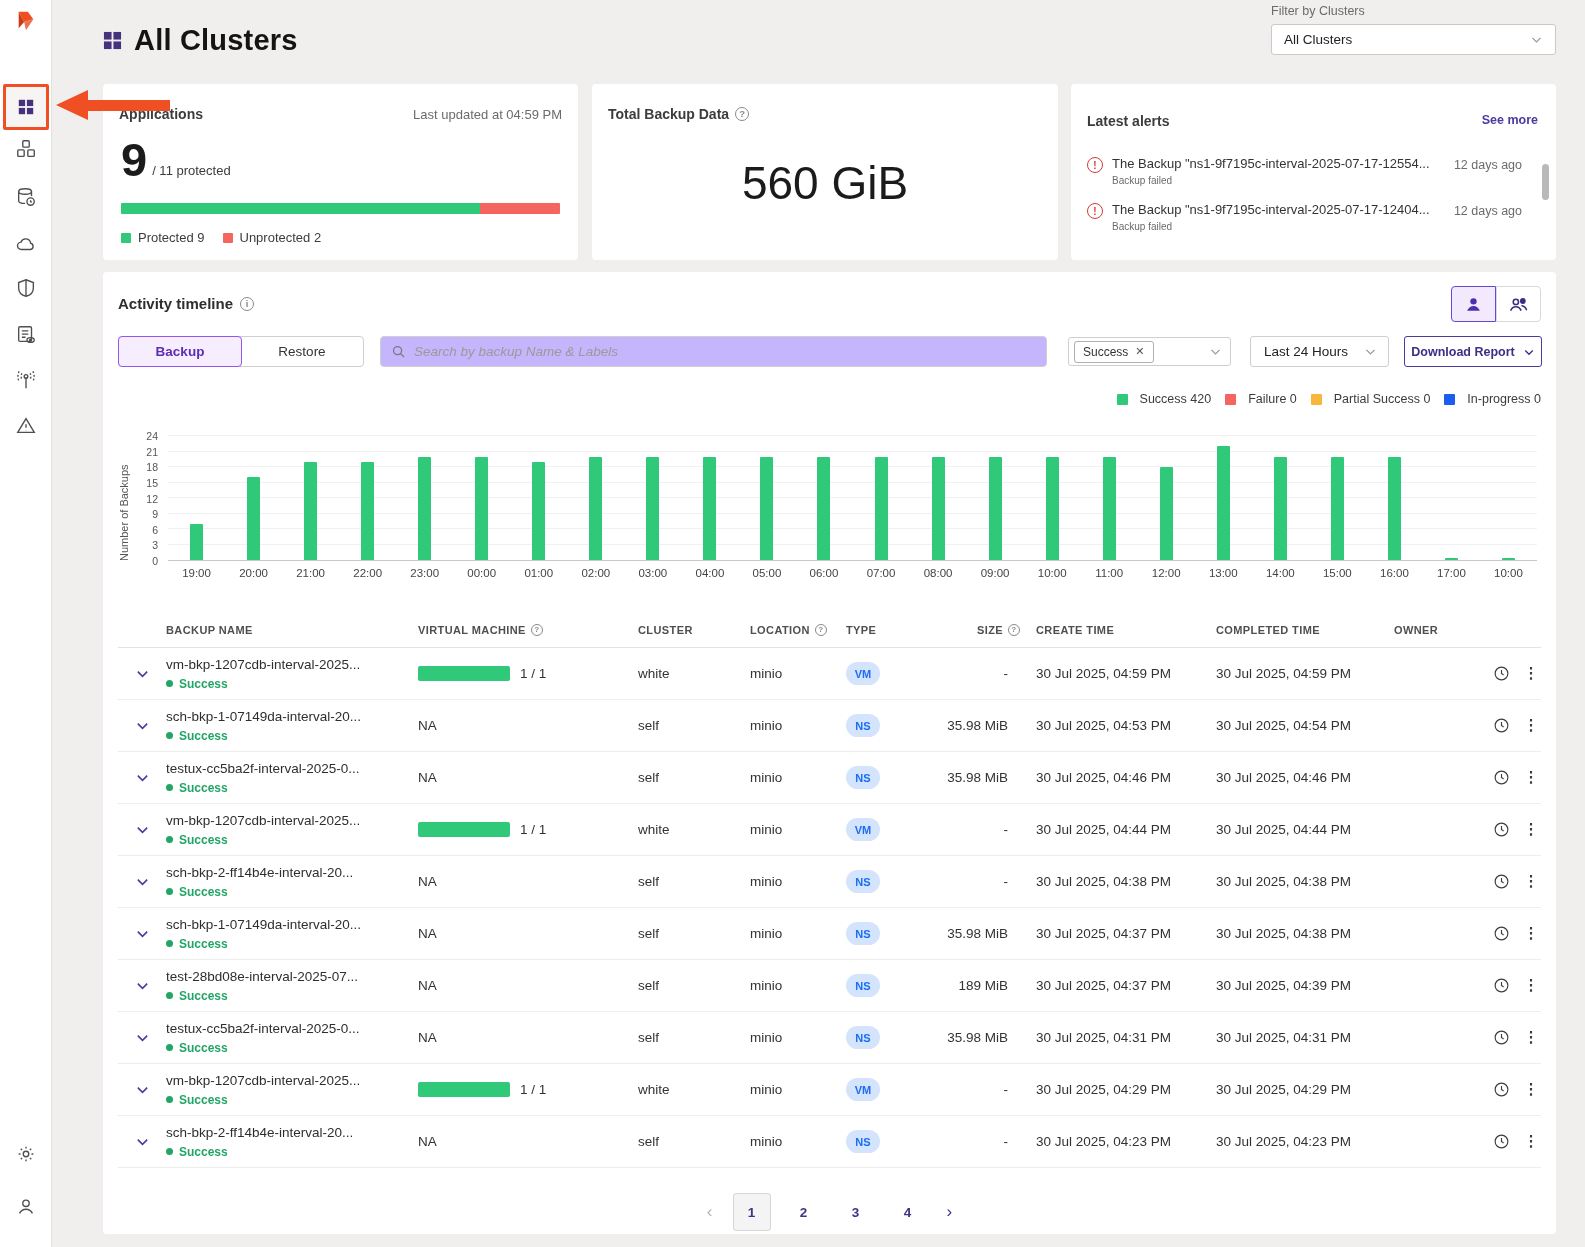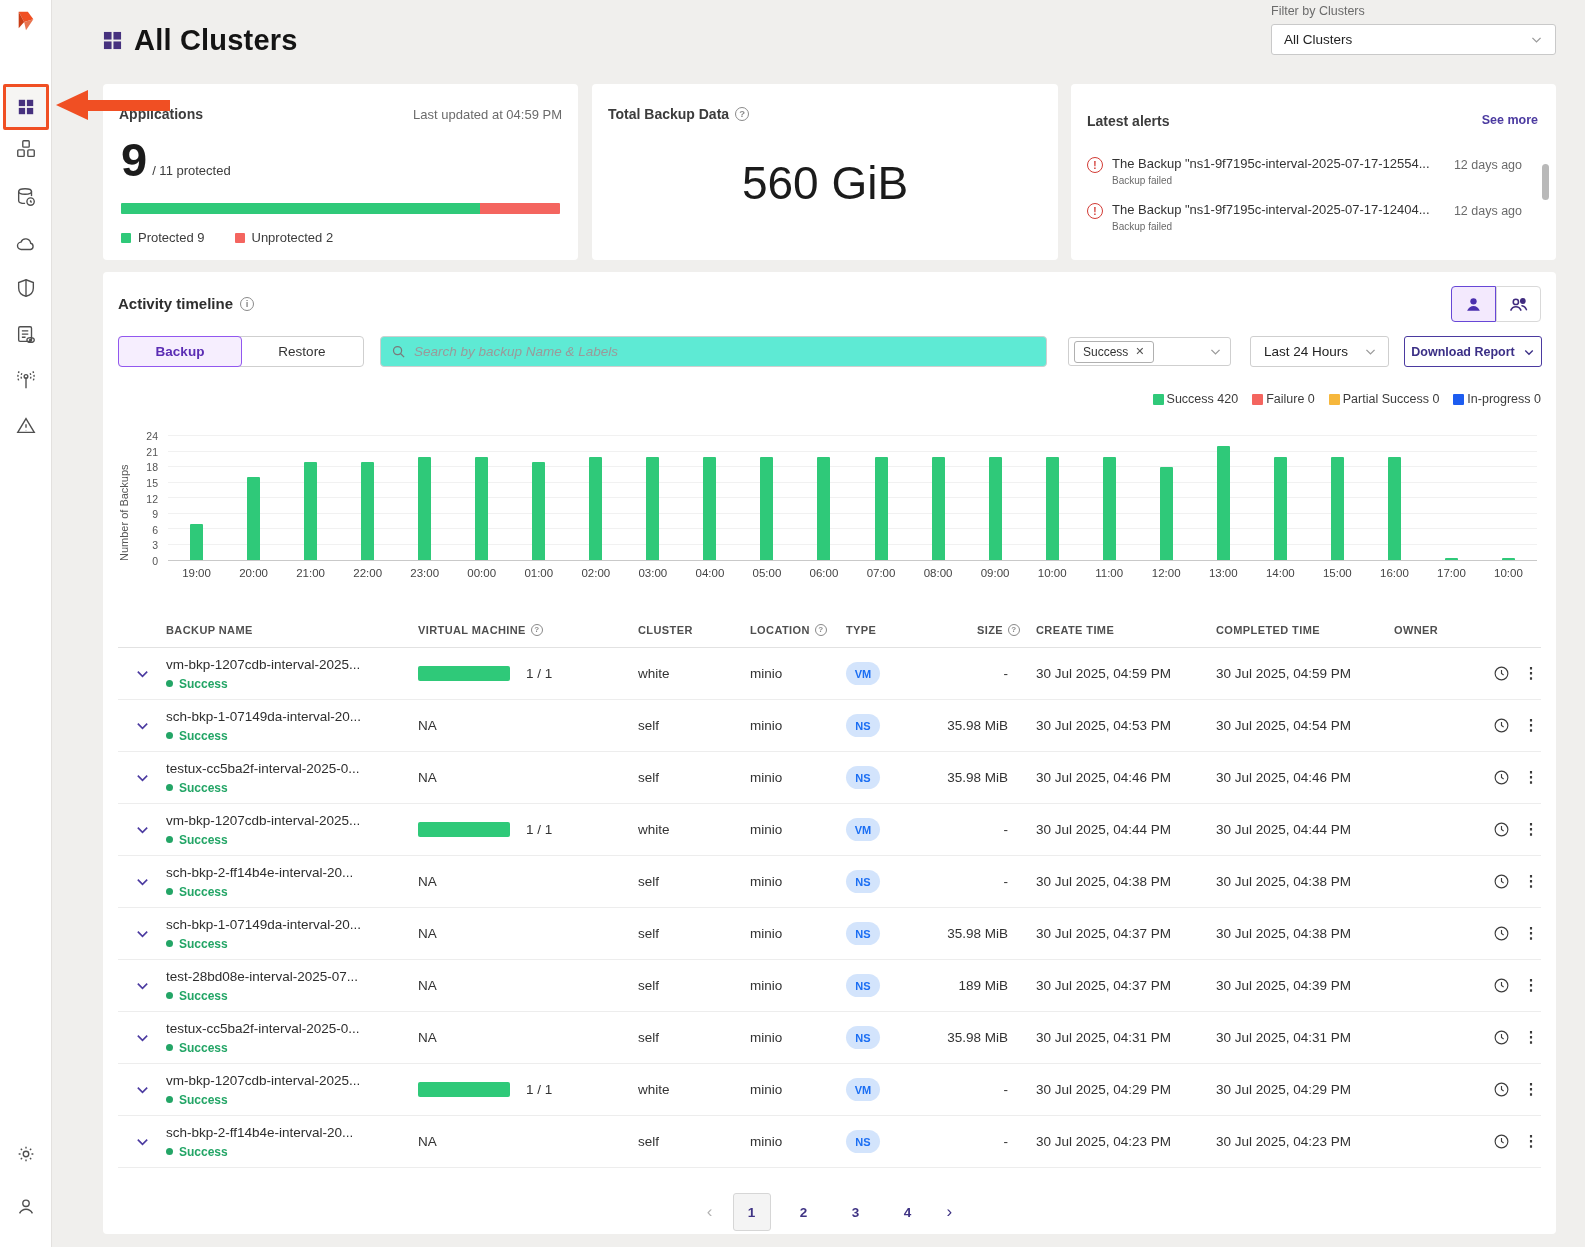--- a/index.html
+++ b/index.html
@@ -28,21 +28,21 @@
   #card-data{left:592px;width:466px}
   #card-alerts{left:1071px;width:485px}
   .card .hd{position:absolute;left:16px;top:22px;font-size:14px;font-weight:700;color:#3c3c3c;display:flex;align-items:center;gap:6px}
   .updated{position:absolute;right:16px;top:23px;font-size:13px;color:#6b6b6b}
   .bignum{position:absolute;left:18px;top:52px;display:flex;align-items:flex-end}
   .bignum .n{font-size:47px;font-weight:700;color:#1b1b1b;line-height:1}
   .bignum .suf{font-size:13px;color:#3c3c3c;margin:0 0 5px 5px}
   .pbar{position:absolute;left:18px;right:18px;top:119px;height:11px;display:flex;border-radius:1px;overflow:hidden}
   .pbar .pg{background:#2fc979;height:100%}
   .pbar .pr{background:#f4655f;height:100%}
-  .legend-row{display:flex;gap:30px;align-items:center}
+  .legend-row{display:flex;gap:18px;align-items:center}
   #apps-legend{position:absolute;left:18px;top:146px}
   .legend-item{display:flex;align-items:center;gap:7px;font-size:13px;color:#3c3c3c}
   .swatch{width:10px;height:10px;border-radius:1px;display:inline-block}
   .hugeval{position:absolute;left:0;right:0;top:72px;text-align:center;font-size:46px;font-weight:400;color:#1b1b1b}
   .hint{width:14px;height:14px;border:1.2px solid #8a8a8a;border-radius:50%;color:#8a8a8a;font-size:9.5px;font-weight:700;display:inline-flex;align-items:center;justify-content:center;line-height:1}
   .seemore{position:absolute;right:18px;top:29px;font-size:12.5px;font-weight:700;color:#4b3aa0;cursor:pointer}
   .alerts-list{position:absolute;left:16px;right:34px;top:64px}
   .alert-item{display:flex;gap:9px;padding:8px 0}
   .alert-ico{width:16px;height:16px;min-width:16px;border:1.6px solid #d23b35;border-radius:50%;color:#d23b35;font-size:10px;font-weight:800;display:flex;align-items:center;justify-content:center;margin-top:1px}
   .alert-main{flex:1;min-width:0}
@@ -56,31 +56,31 @@
   .p-title{position:absolute;left:15px;top:23px;font-size:15px;font-weight:700;color:#2e2e2e;display:flex;gap:7px;align-items:center}
   .view-toggle{position:absolute;right:15px;top:14px;display:flex}
   .vt-btn{width:45px;height:36px;display:flex;align-items:center;justify-content:center;border:1px solid #d9d9d9;background:#fff;cursor:pointer}
   .vt-btn.first{border-radius:4px 0 0 4px}
   .vt-btn.last{border-radius:0 4px 4px 0}
   .vt-btn.active{background:#f3e9fd;border:1px solid #6747d6}
 
   .seg{position:absolute;left:15px;top:64px;width:246px;height:31px;display:flex;border:1px solid #cfcfcf;border-radius:4px;background:#fff}
   .seg .opt{flex:1;display:flex;align-items:center;justify-content:center;font-size:13.5px;color:#333;cursor:pointer;border-radius:4px}
   .seg .opt.active{background:#f6eefe;border:1px solid #9257ef;color:#5b2db4;font-weight:600;margin:-1px}
-  .search{position:absolute;left:277px;top:64px;width:667px;height:31px;border:1px solid #cfcfcf;border-radius:4px;display:flex;align-items:center;padding:0 10px;gap:8px;background:#5eead4}
+  .search{position:absolute;left:277px;top:64px;width:667px;height:31px;border:1px solid #cfcfcf;border-radius:4px;display:flex;align-items:center;padding:0 10px;gap:8px;background:#c4b5fd}
   .search input{border:none;outline:none;flex:1;font-size:13.5px;font-style:italic;color:#444;font-family:"Liberation Sans",sans-serif;background:transparent}
   .search input::placeholder{color:#9a9a9a}
   .msel{position:absolute;left:965px;top:65px;width:163px;height:29px;border:1px solid #cfcfcf;border-radius:3px;display:flex;align-items:center;justify-content:space-between;padding:0 8px 0 5px;background:#fff;cursor:pointer}
   .chip{border:1px solid #b0b0b0;border-radius:3px;font-size:12px;color:#333;padding:3px 8px;display:flex;gap:7px;align-items:center;background:#fff}
   .chip .x{font-size:11px;color:#555;cursor:pointer}
   .tsel{position:absolute;left:1147px;top:64px;width:139px;height:31px;border:1px solid #cfcfcf;border-radius:3px;display:flex;align-items:center;justify-content:space-between;padding:0 11px 0 13px;font-size:13.5px;color:#222;background:#fff;cursor:pointer}
   .dl{position:absolute;left:1301px;top:64px;width:138px;height:31px;border:1.5px solid #4b3aa0;border-radius:3px;display:flex;align-items:center;justify-content:center;gap:8px;font-size:12.5px;font-weight:700;color:#3b2f86;background:#fff;cursor:pointer}
 
   #chart-legend{position:absolute;right:15px;top:120px;display:flex;gap:14px}
-  #chart-legend .legend-item{font-size:12.5px;color:#3c3c3c;gap:3px}
+  #chart-legend .legend-item{font-size:12.5px;color:#3c3c3c;gap:12px}
   #chart-legend .swatch{width:11px;height:11px}
 
   .chart{position:absolute;left:15px;top:164px;width:1423px;height:156px}
   .ch-ylab{position:absolute;left:0;top:0;height:125px;display:flex;align-items:center;writing-mode:vertical-rl;transform:rotate(180deg);font-size:11px;color:#555}
   .ch-ticks{position:absolute;left:14px;top:0;width:30px;height:125px}
   .ch-tick{position:absolute;right:4px;font-size:10.5px;color:#555;transform:translateY(50%)}
   .ch-plot{position:absolute;left:50px;right:4px;top:0;height:125px;border-bottom:1px solid #c9c9c9}
   .gline{position:absolute;left:0;right:0;height:1px;background:#f1f1f1}
   .bar{position:absolute;bottom:0;width:13px;background:#2fc979;border-radius:1px 1px 0 0;cursor:pointer}
   .ch-x{position:absolute;left:50px;right:4px;top:131px;height:18px}
@@ -90,21 +90,21 @@
   .table{position:absolute;left:15px;top:340px;width:1423px;--cols:48px 252px 220px 112px 96px 94px 96px 180px 178px 87px 40px 20px}
   .thead{display:grid;grid-template-columns:var(--cols);height:36px;align-items:center;border-bottom:1px solid #e2e2e2}
   .th{font-size:11px;font-weight:700;color:#4f4f4f;letter-spacing:.4px;display:flex;align-items:center;gap:5px}
   .th.right{justify-content:flex-end;padding-right:16px}
   .th .hint{width:12px;height:12px;font-size:8px}
   .trow{display:grid;grid-template-columns:var(--cols);height:52px;align-items:center;border-bottom:1px solid #ededed;font-size:13.5px;color:#333}
   .exp{display:flex;align-items:center;justify-content:center;cursor:pointer}
   .bname{font-size:13.5px;color:#2e2e2e;white-space:nowrap;overflow:hidden;padding-right:10px}
   .status{display:flex;align-items:center;gap:6px;font-size:12px;color:#23a566;margin-top:5px;font-weight:600}
   .dot{width:7px;height:7px;border-radius:50%;background:#23a566}
-  .vmcell{display:flex;align-items:flex-end;gap:16px}
+  .vmcell{display:flex;align-items:flex-end;gap:10px}
   .vmbar{width:92px;height:15px;background:#2fc979;border-radius:2px}
   .badge{width:34px;height:23px;border-radius:12px;background:#d3e4fc;color:#1b6ef3;font-size:11px;font-weight:700;display:flex;align-items:center;justify-content:center}
   .size{text-align:right;padding-right:28px}
   .rowicon{display:flex;align-items:center;justify-content:center;cursor:pointer;color:#3c3c3c}
   .kebab{font-size:15px;color:#3c3c3c;letter-spacing:0;line-height:.42;text-align:center;cursor:pointer;font-weight:700}
 
   
   .pagination{position:absolute;left:0;right:0;top:921px;display:flex;justify-content:center;align-items:center;gap:14px}
   .pg-item{min-width:38px;height:38px;display:flex;align-items:center;justify-content:center;font-size:13.5px;font-weight:700;color:#3f3384;cursor:pointer;border-radius:3px}
   .pg-item.active{border:1px solid #d6d6d6;background:#f4f4f4;width:38px}

